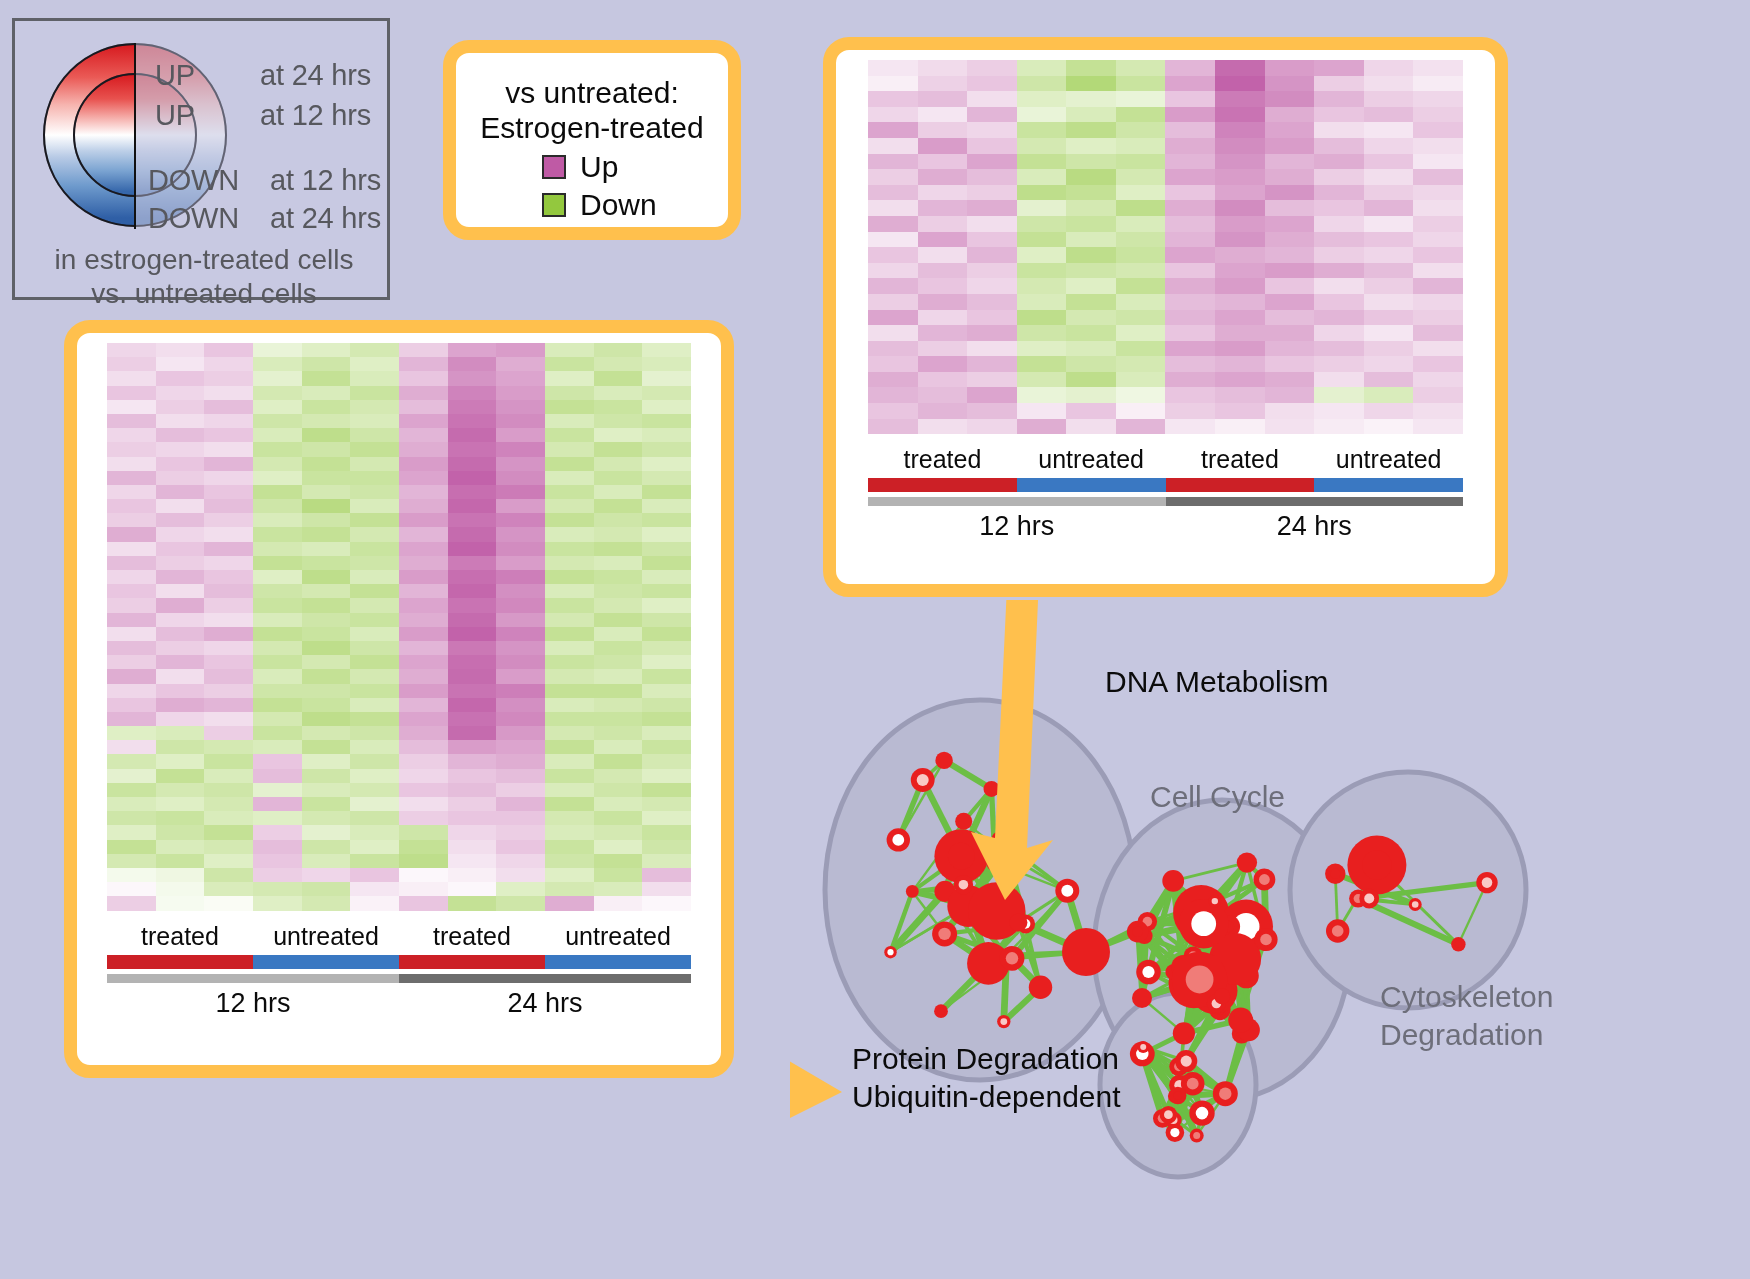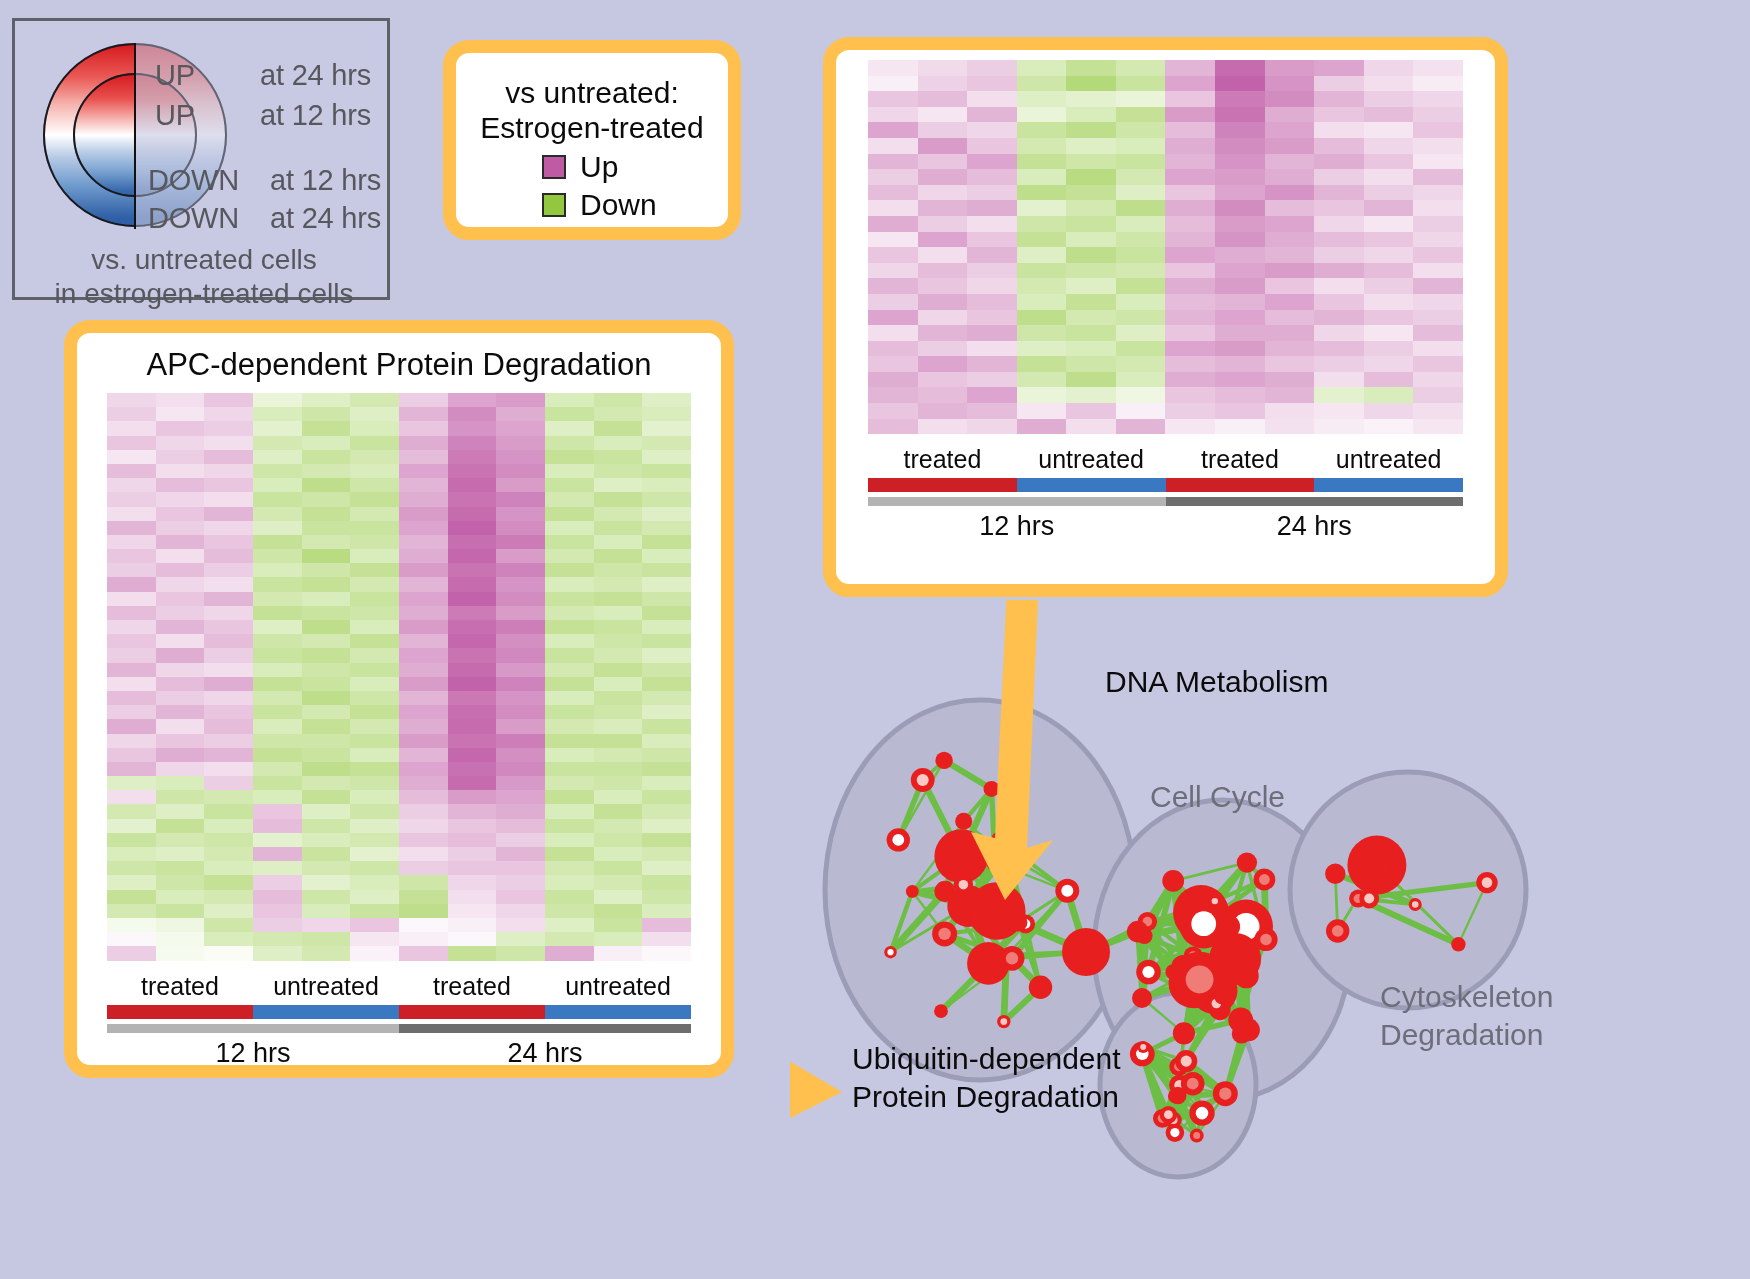--- a/index.html
+++ b/index.html
@@ -101,22 +101,22 @@
   </div>
   <span class="cm-lab" style="left:140px;top:38px;">UP</span>
   <span class="cm-lab" style="left:245px;top:38px;">at 24 hrs</span>
   <span class="cm-lab" style="left:140px;top:78px;">UP</span>
   <span class="cm-lab" style="left:245px;top:78px;">at 12 hrs</span>
   <span class="cm-lab" style="left:133px;top:143px;">DOWN</span>
   <span class="cm-lab" style="left:255px;top:143px;">at 12 hrs</span>
   <span class="cm-lab" style="left:133px;top:181px;">DOWN</span>
   <span class="cm-lab" style="left:255px;top:181px;">at 24 hrs</span>
   <div id="cm-caption">
+    <div>in estrogen-treated cells</div>
     <div>vs. untreated cells</div>
-    <div>in estrogen-treated cells</div>
   </div>
 </div>
 
 <div class="abs panel" id="updown-legend">
   <div class="ul-title">
     <div>vs untreated:</div>
     <div>Estrogen-treated</div>
   </div>
   <div class="ul-row">
     <span class="ul-swatch" id="sw-up" style="background: rgb(191, 90, 165);"></span>
@@ -437,21 +437,20 @@
       <div style="background:#6d6d6d"></div>
     </div>
     <div class="time-labels" style="margin-top:5px;">
       <span>12 hrs</span>
       <span>24 hrs</span>
     </div>
   </div>
 </div>
 
 <div class="abs panel" id="panel-apc">
-  <div class="panel-title" style="margin-top:14px;">APC-dependent Protein Degradation</div>
   <div style="padding:10px 30px 0 30px;">
     <div class="heatmap" id="hm-apc" style="grid-template-columns: repeat(12, 1fr);">
         <div style="height:14.2px;background:rgb(239,214,233)"></div>
         <div style="height:14.2px;background:rgb(242,222,237)"></div>
         <div style="height:14.2px;background:rgb(233,197,224)"></div>
         <div style="height:14.2px;background:rgb(233,244,216)"></div>
         <div style="height:14.2px;background:rgb(223,239,197)"></div>
         <div style="height:14.2px;background:rgb(212,233,178)"></div>
         <div style="height:14.2px;background:rgb(236,206,228)"></div>
         <div style="height:14.2px;background:rgb(220,164,206)"></div>
@@ -1467,15 +1466,15 @@
   </g>
 </svg>
 
 <div class="abs netlabel" id="lbl-dna">DNA Metabolism</div>
 <div class="abs netlabel" id="lbl-cc">Cell Cycle</div>
 <div class="abs netlabel" id="lbl-mt">
   <div>Cytoskeleton</div>
   <div>Degradation</div>
 </div>
 <div class="abs netlabel" id="lbl-ub">
+  <div>Protein Degradation</div>
   <div>Ubiquitin-dependent</div>
-  <div>Protein Degradation</div>
 </div>
 
 </body></html>

